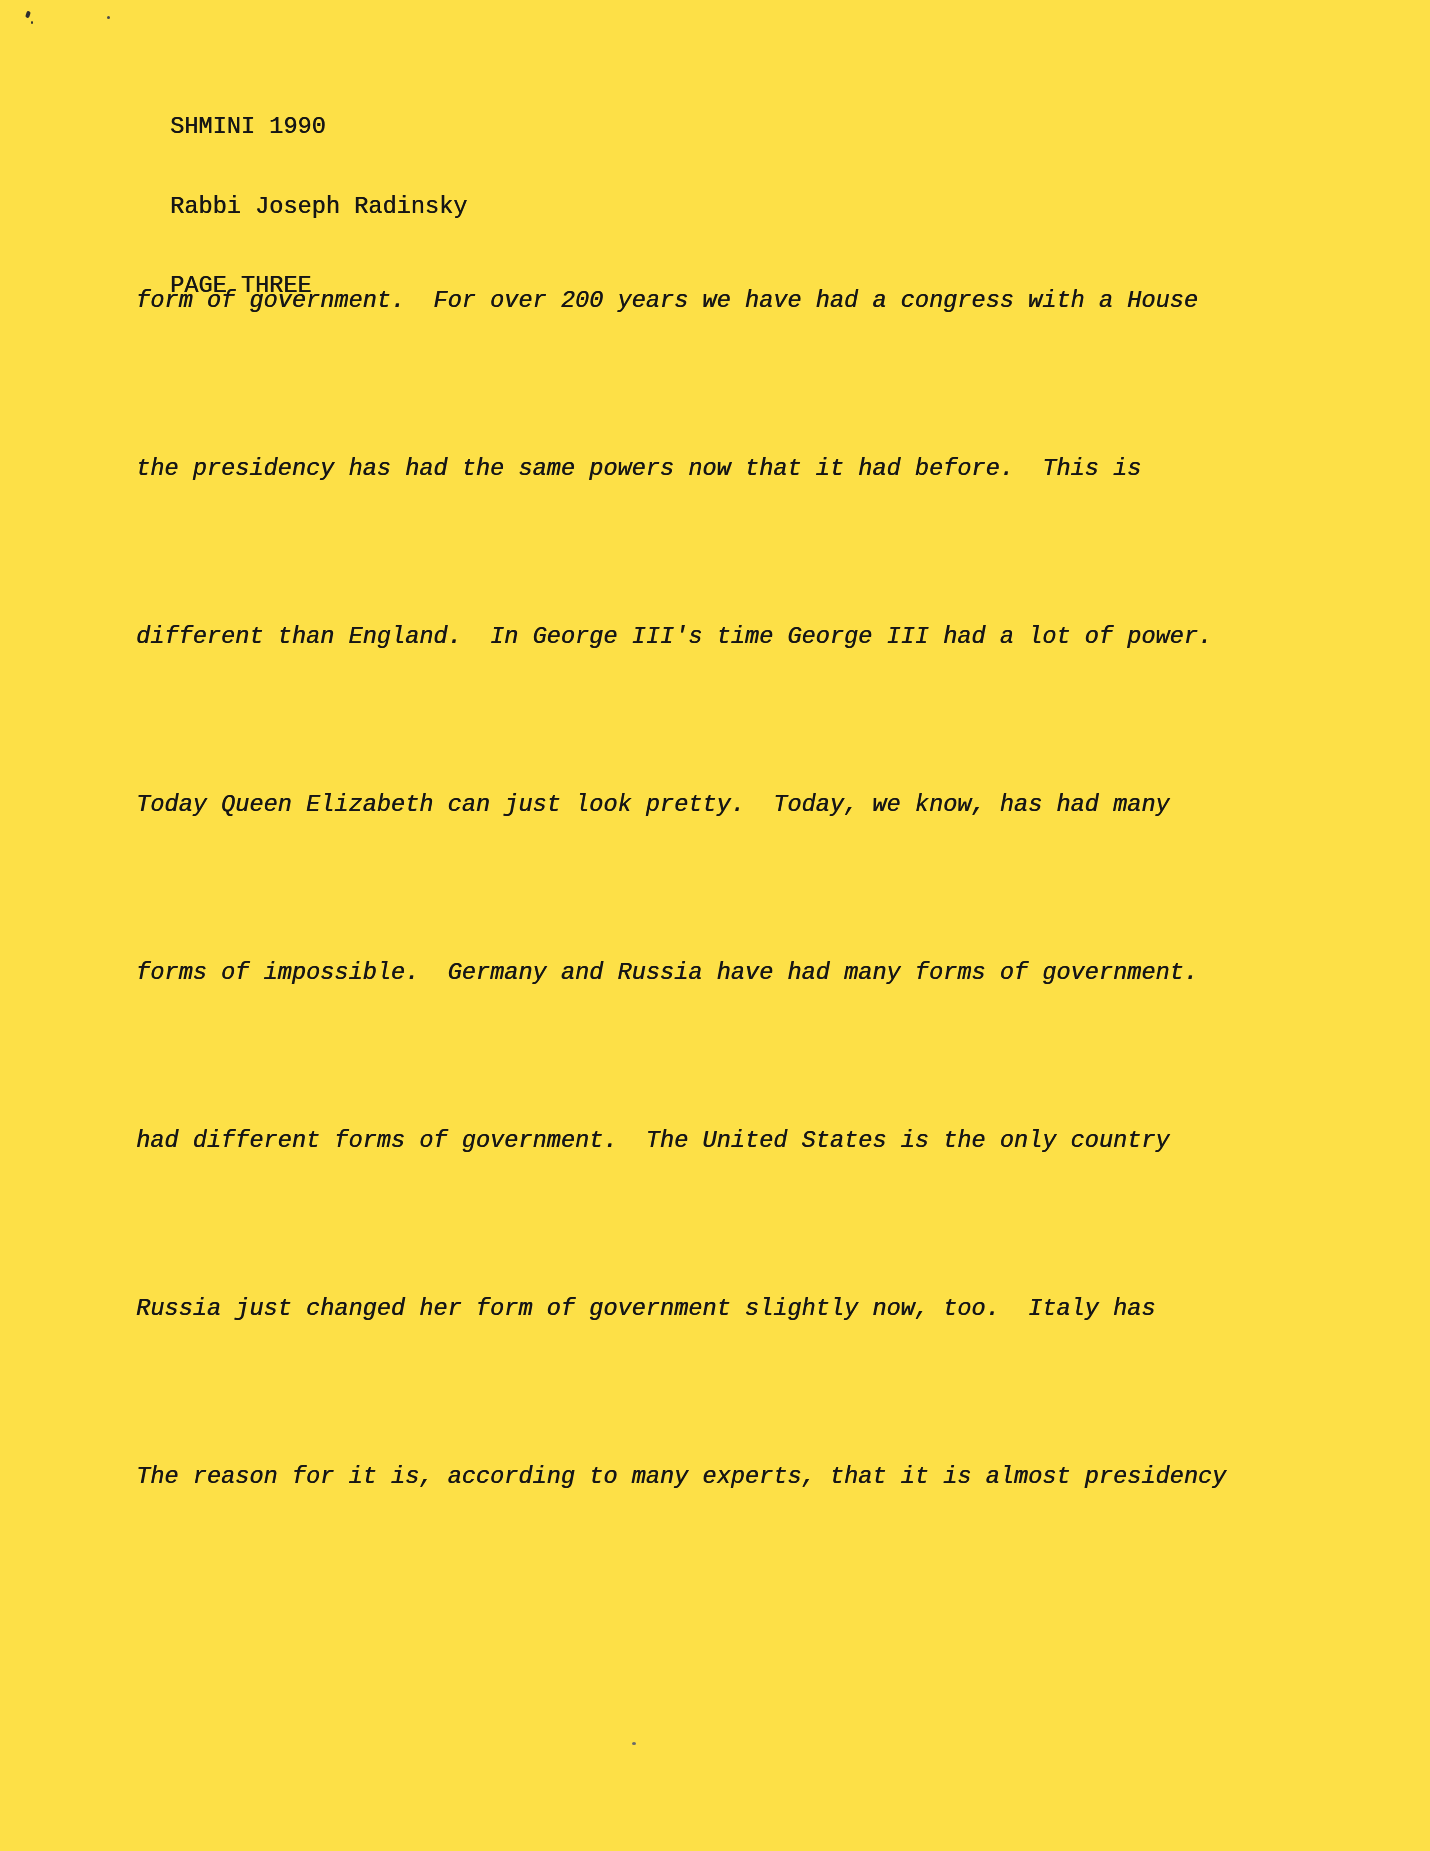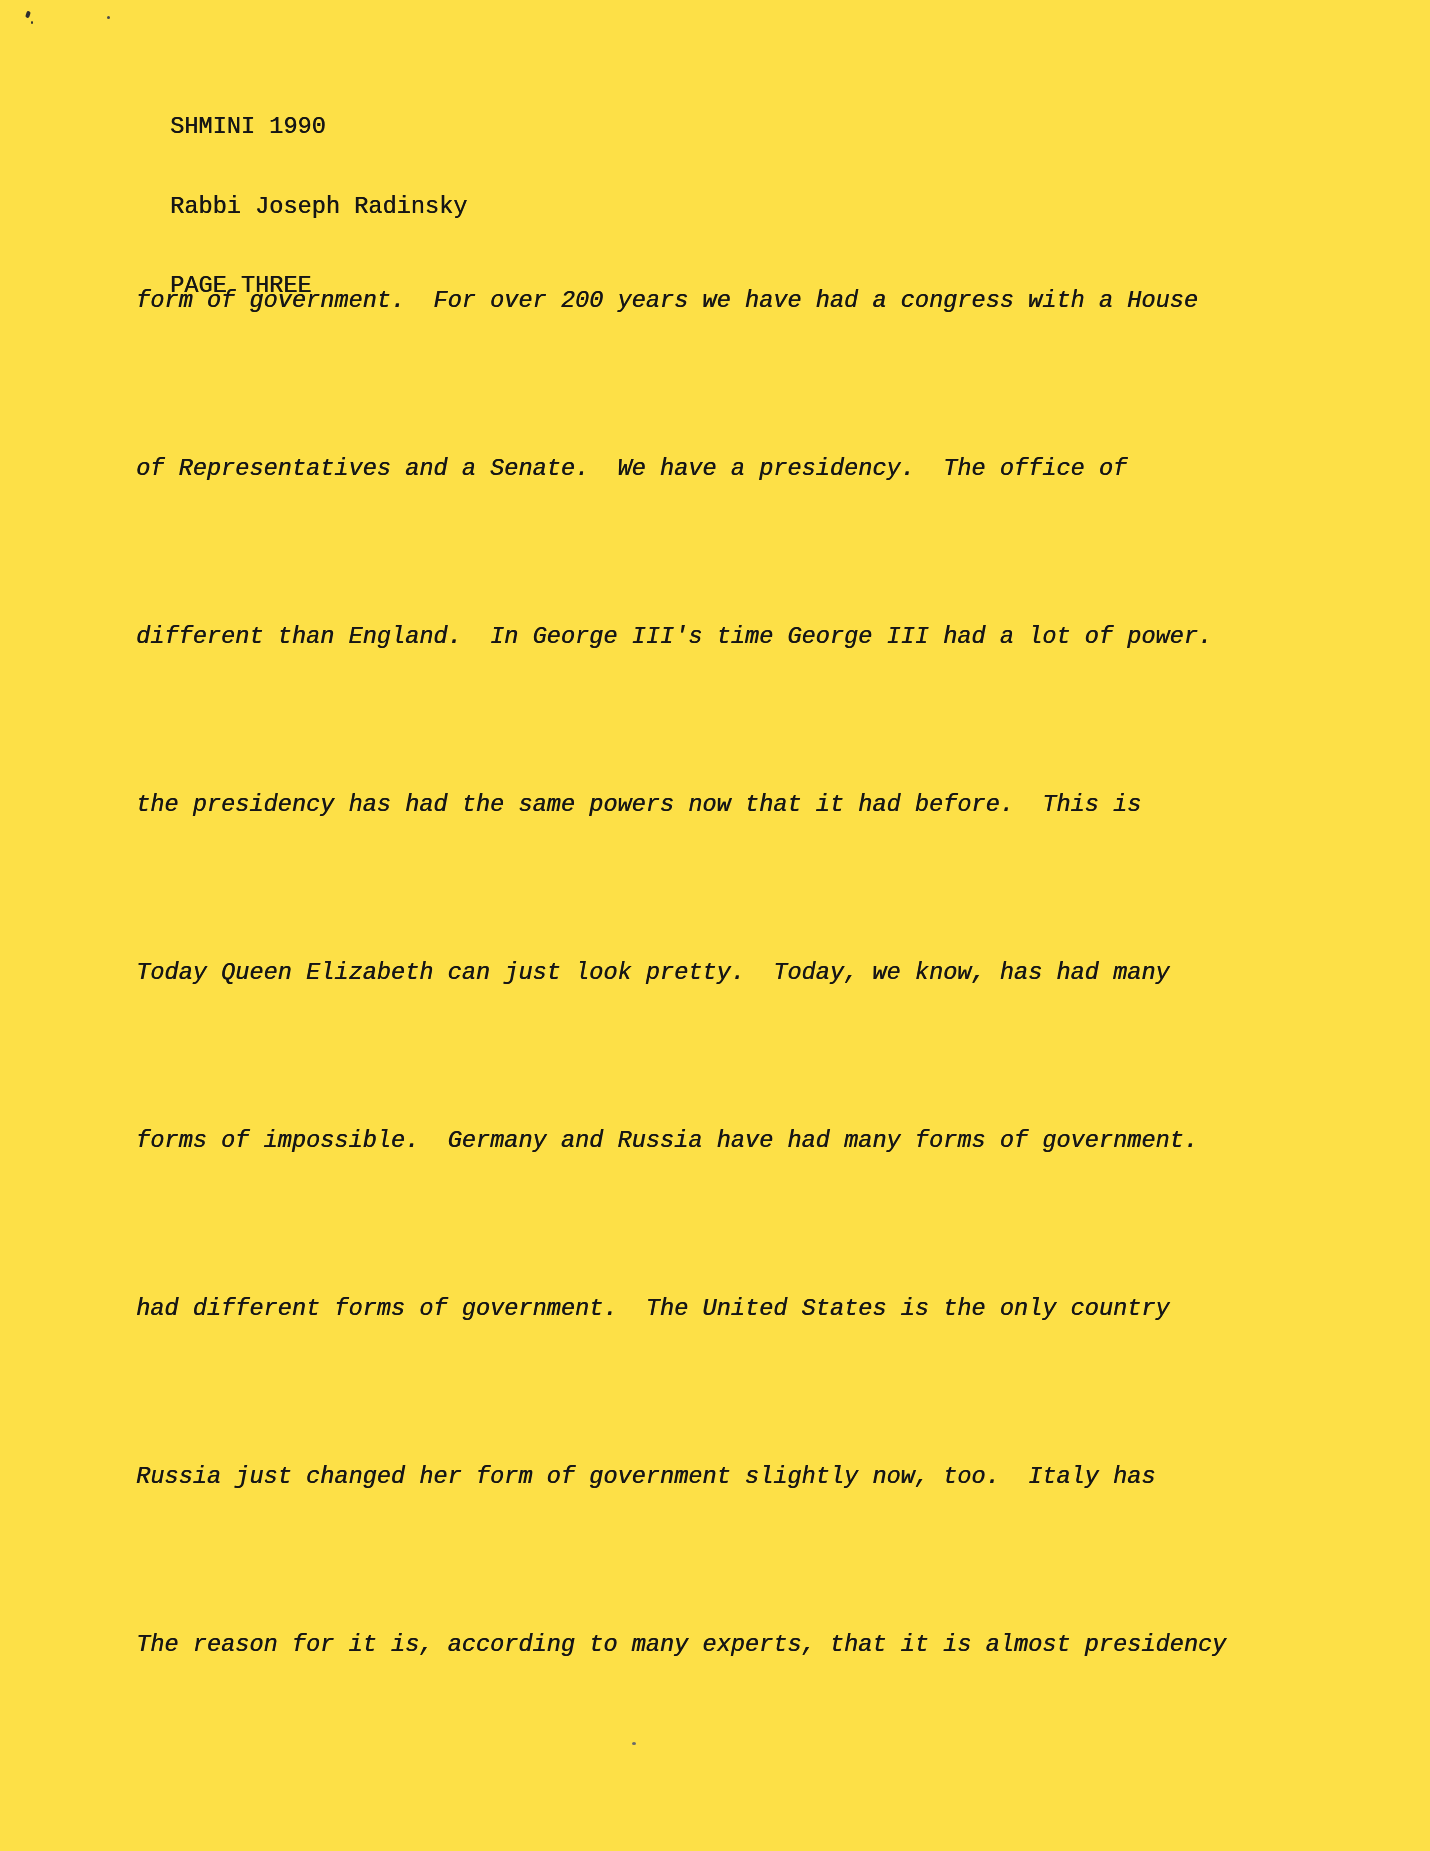--- a/index.html
+++ b/index.html
@@ -49,23 +49,22 @@
   <span class="speck speck-d"></span>
 
   <div class="header">
     <div class="hln">SHMINI 1990</div>
     <div class="hln">Rabbi Joseph Radinsky</div>
     <div class="hln">PAGE THREE</div>
   </div>
 
   <div class="body-text">
     <div class="ln">form of government.  For over 200 years we have had a congress with a House</div>
-    <div class="ln">of Representatives and a Senate.  We have a presidency.  The office of</div>
+    <div class="ln">the presidency has had the same powers now that it had before.  This is</div>
     <div class="ln">different than England.  In George III's time George III had a lot of power.</div>
-    <div class="ln">the presidency has had the same powers now that it had before.  This is</div>
     <div class="ln">Today Queen Elizabeth can just look pretty.  Today, we know, has had many</div>
     <div class="ln">forms of impossible.  Germany and Russia have had many forms of government.</div>
     <div class="ln">had different forms of government.  The United States is the only country</div>
     <div class="ln">Russia just changed her form of government slightly now, too.  Italy has</div>
     <div class="ln">The reason for it is, according to many experts, that it is almost presidency</div>
     
     
     
     
     

